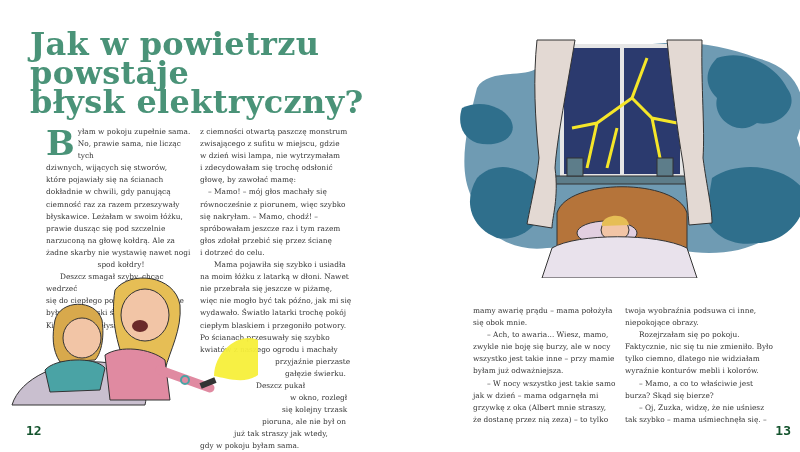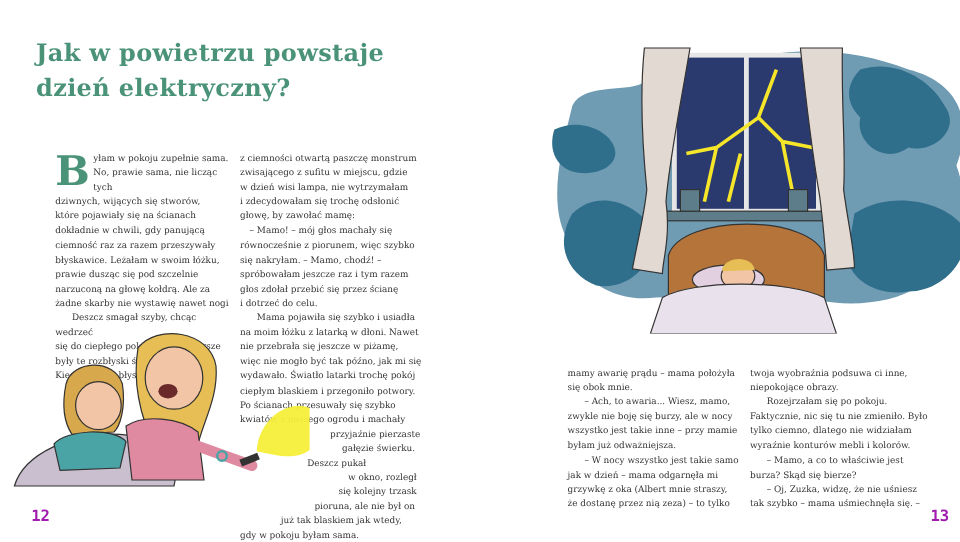--- a/index.html
+++ b/index.html
@@ -1,50 +1,51 @@
 <!DOCTYPE html>
 <html><head>
   <meta charset="utf-8">
   <style>
     html, body { margin:0; padding:0; }
     body { width:800px; height:452px; background:#ffffff; position:relative; overflow:hidden; font-family:"DejaVu Serif", serif; color:#2b2b2b; }
     .page { position:absolute; top:0; height:452px; }
     .page-left { left:0; width:400px; }
     .page-right { left:417px; width:400px; }
-    .title { position:absolute; left:30px; top:30px; margin:0; font-family:"DejaVu Serif", serif; font-weight:bold; font-size:20px; line-height:29px; color:#4a9378; letter-spacing:0.3px; }
+    .title { position:absolute; left:30px; top:30px; margin:0; font-family:"DejaVu Serif", serif; font-weight:bold; font-size:32px; line-height:29px; color:#4a9378; letter-spacing:0.3px; }
     .col { position:absolute; font-size:7.4px; line-height:12.1px; color:#333; }
     .col p { margin:0; }
     .indent { text-indent:14px; }
     .dropcap { float:left; font-family:"DejaVu Serif", serif; font-weight:bold; font-size:34px; line-height:30px; color:#4a9378; margin:2px 3px 0 0; }
     .r { text-align:right; display:block; }
-    .pnum { position:absolute; bottom:14px; font-family:"DejaVu Sans Mono", monospace; font-size:13px; font-weight:bold; color:#a21caf; }
+    .pnum { position:absolute; bottom:14px; font-family:"DejaVu Sans Mono", monospace; font-size:13px; font-weight:bold; color:#14532d; }
     svg { position:absolute; }
   </style>
 </head>
 <body>
 
 <div class="page page-left">
   <h1 class="title">
     <span>Jak w powietrzu powstaje</span><br>
-    <span>dzień elektryczny?</span>
+    <span>błysk elektryczny?</span>
   </h1>
 
   <div class="col" style="left:46px; top:126px; width:150px;">
     <p>
       <span class="dropcap">B</span>
       <span>yłam w pokoju zupełnie sama.</span><br>
       <span>No, prawie sama, nie licząc tych</span><br>
       <span>dziwnych, wijących się stworów,</span><br>
       <span>które pojawiały się na ścianach</span><br>
       <span>dokładnie w chwili, gdy panującą</span><br>
       <span>ciemność raz za razem przeszywały</span><br>
       <span>błyskawice. Leżałam w swoim łóżku,</span><br>
       <span>prawie dusząc się pod szczelnie</span><br>
       <span>narzuconą na głowę kołdrą. Ale za</span><br>
       <span>żadne skarby nie wystawię nawet nogi</span><br>
+      <span class="r" style="text-align:center;">spod kołdry!</span>
     </p>
     <p class="indent">
       <span>Deszcz smagał szyby, chcąc wedrzeć</span><br>
       <span>się do ciepłego pokoju, ale najgorsze</span><br>
       <span>były te rozbłyski światła i hałas.</span><br>
       <span>Kiedy kolejny błysk wyłonił</span>
     </p>
   </div>
 
   <div class="col" style="left:200px; top:126px; width:160px;">
@@ -67,21 +68,21 @@
       <span>wydawało. Światło latarki trochę pokój</span><br>
       <span>ciepłym blaskiem i przegoniło potwory.</span><br>
       <span>Po ścianach przesuwały się szybko</span><br>
       <span>kwiatów z naszego ogrodu i machały</span><br>
       <span style="padding-left:75px">przyjaźnie pierzaste</span><br>
       <span style="padding-left:85px">gałęzie świerku.</span><br>
       <span style="padding-left:56px">Deszcz pukał</span><br>
       <span style="padding-left:90px">w okno, rozległ</span><br>
       <span style="padding-left:82px">się kolejny trzask</span><br>
       <span style="padding-left:62px">pioruna, ale nie był on</span><br>
-      <span style="padding-left:34px">już tak blaskiem jak wtedy,</span><br>
+      <span style="padding-left:34px">już tak straszy jak wtedy,</span><br>
       <span>gdy w pokoju byłam sama.</span><br>
       <br>
       
     </p>
   </div>
 
   <svg style="left:0; top:260px;" width="260" height="150" viewBox="0 0 260 150">
     <path d="M12 145 C20 118 60 100 100 102 C135 104 150 125 145 145 Z" fill="#c9bfcf" stroke="#333" stroke-width="1"></path>
 
     <path d="M115 30 C130 10 175 15 180 45 C182 70 170 90 165 110 L130 115 C118 90 110 60 115 30Z" fill="#e6be55" stroke="#333" stroke-width="1"></path>

